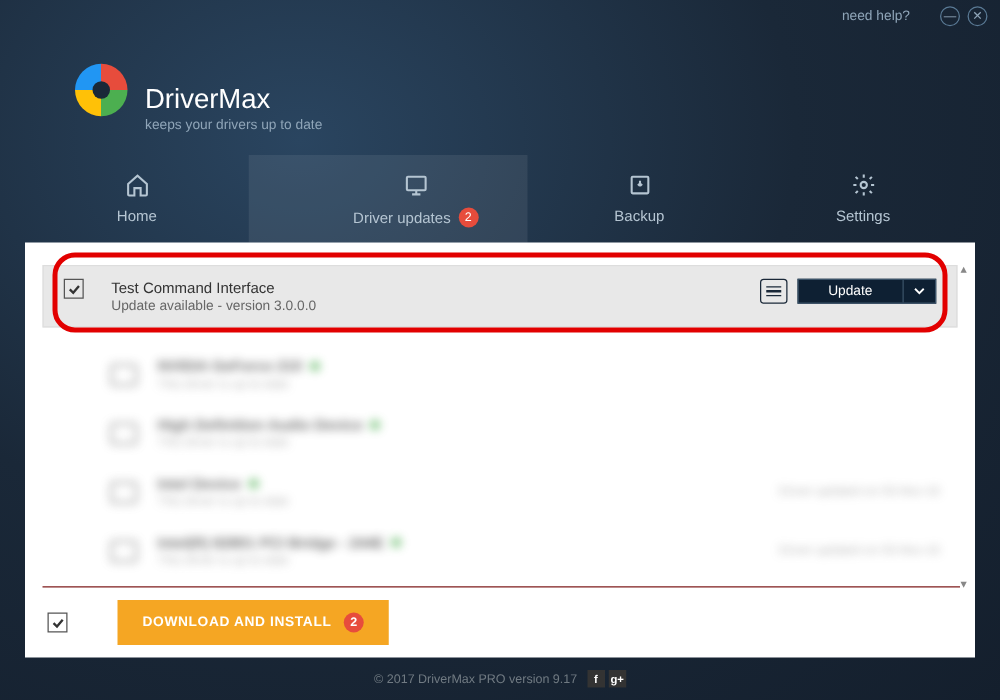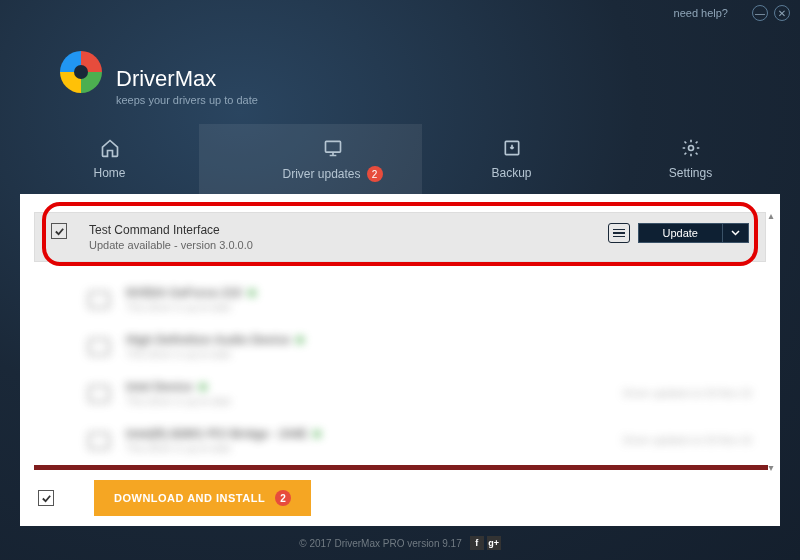--- a/index.html
+++ b/index.html
@@ -35,21 +35,21 @@
 .blurred-list { filter: blur(4px); opacity: 0.7; padding: 4px 14px; }
 .blur-row { display: flex; align-items: center; padding: 10px 0; }
 .blur-icon { width: 22px; height: 18px; border: 2px solid #888; border-radius: 3px; margin-right: 16px; margin-left: 40px; }
 .blur-text { flex: 1; }
 .blur-title { font-size: 12px; color: #333; font-weight: bold; display: flex; align-items: center; gap: 6px; }
 .blur-sub { font-size: 10px; color: #999; margin-top: 2px; }
 .dot-green { width: 8px; height: 8px; background: #4caf50; border-radius: 50%; }
 .blur-right { font-size: 10px; color: #999; }
 .scrollbar { position: absolute; right: 2px; top: 14px; bottom: 52px; width: 14px; }
 .scroll-arrow { width: 14px; height: 14px; display: flex; align-items: center; justify-content: center; color: #888; font-size: 10px; cursor: pointer; }
-.bottom-bar { position: absolute; bottom: 0; left: 14px; right: 12px; border-top: 5px solid #7f1d1d; padding: 10px 4px; display: flex; align-items: center; }
+.bottom-bar { position: absolute; bottom: 0; left: 14px; right: 12px; border-top: 1px solid #7f1d1d; padding: 10px 4px; display: flex; align-items: center; }
 .download-btn { background: #f5a623; color: #fff; padding: 10px 20px; font-size: 11px; font-weight: bold; letter-spacing: 0.5px; display: flex; align-items: center; gap: 10px; cursor: pointer; margin-left: 18px; }
 .download-btn .badge { background: #e74c3c; }
 .footer { text-align: center; color: #707a82; font-size: 10px; padding: 10px 0; display: flex; justify-content: center; align-items: center; gap: 8px; }
 .social { display: flex; gap: 3px; }
 .social-icon { width: 14px; height: 14px; background: #333; color: #fff; font-size: 9px; display: flex; align-items: center; justify-content: center; font-weight: bold; }
 </style>
 </head>
 <body>
 
 <div class="titlebar">

